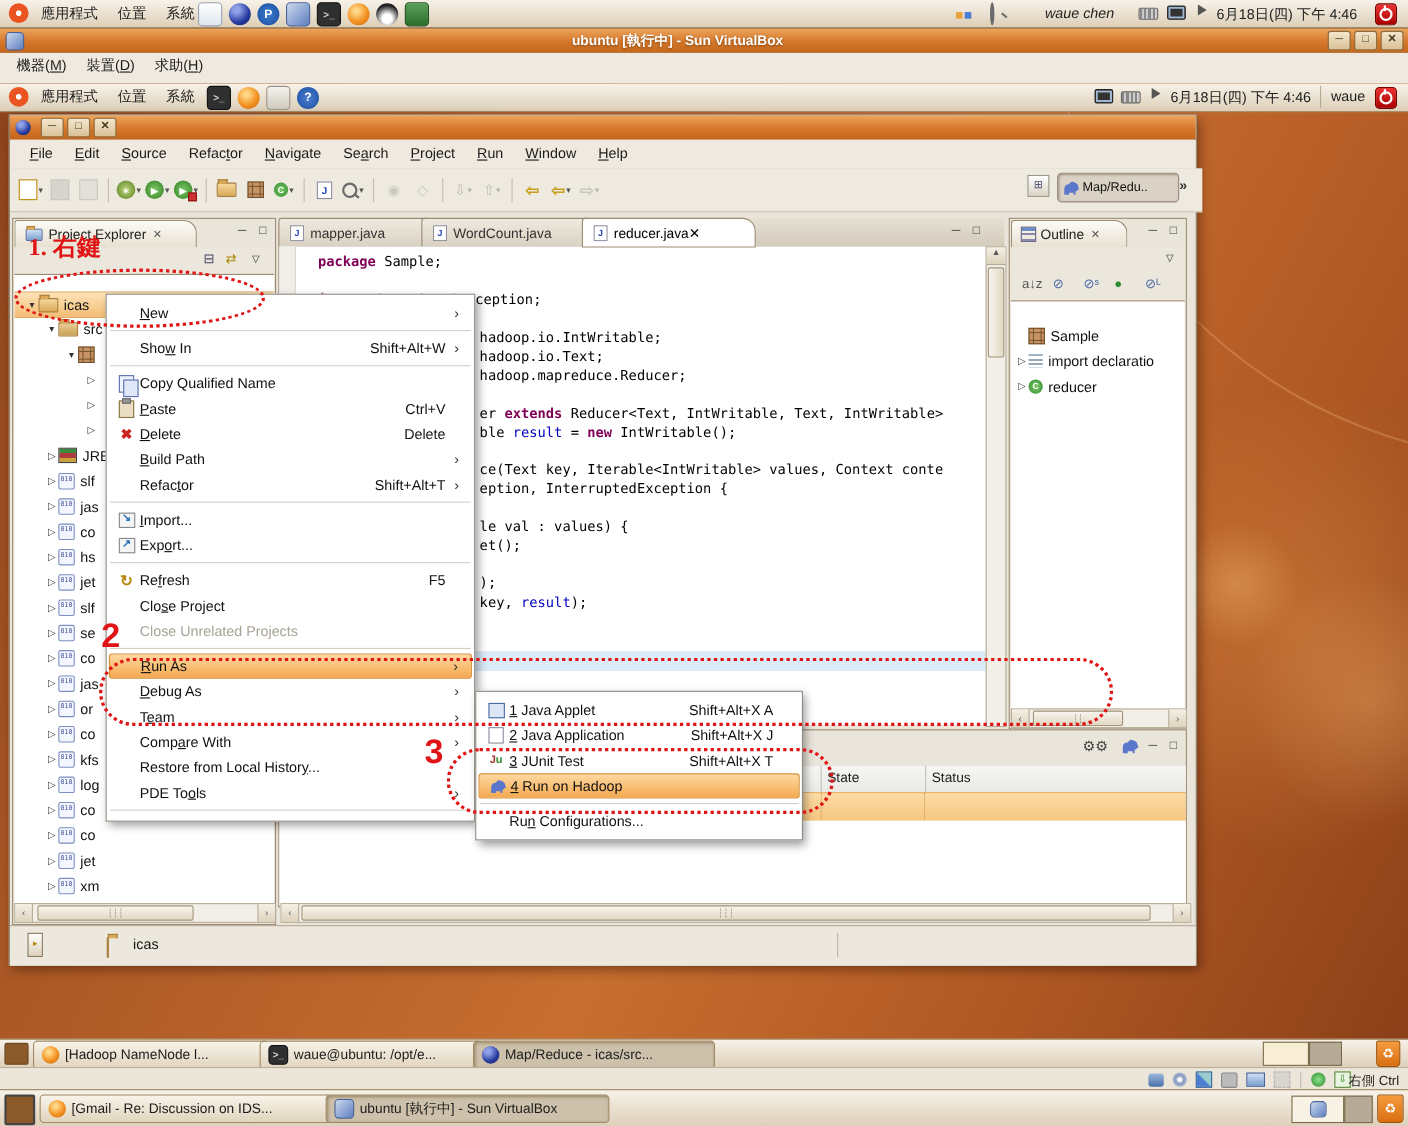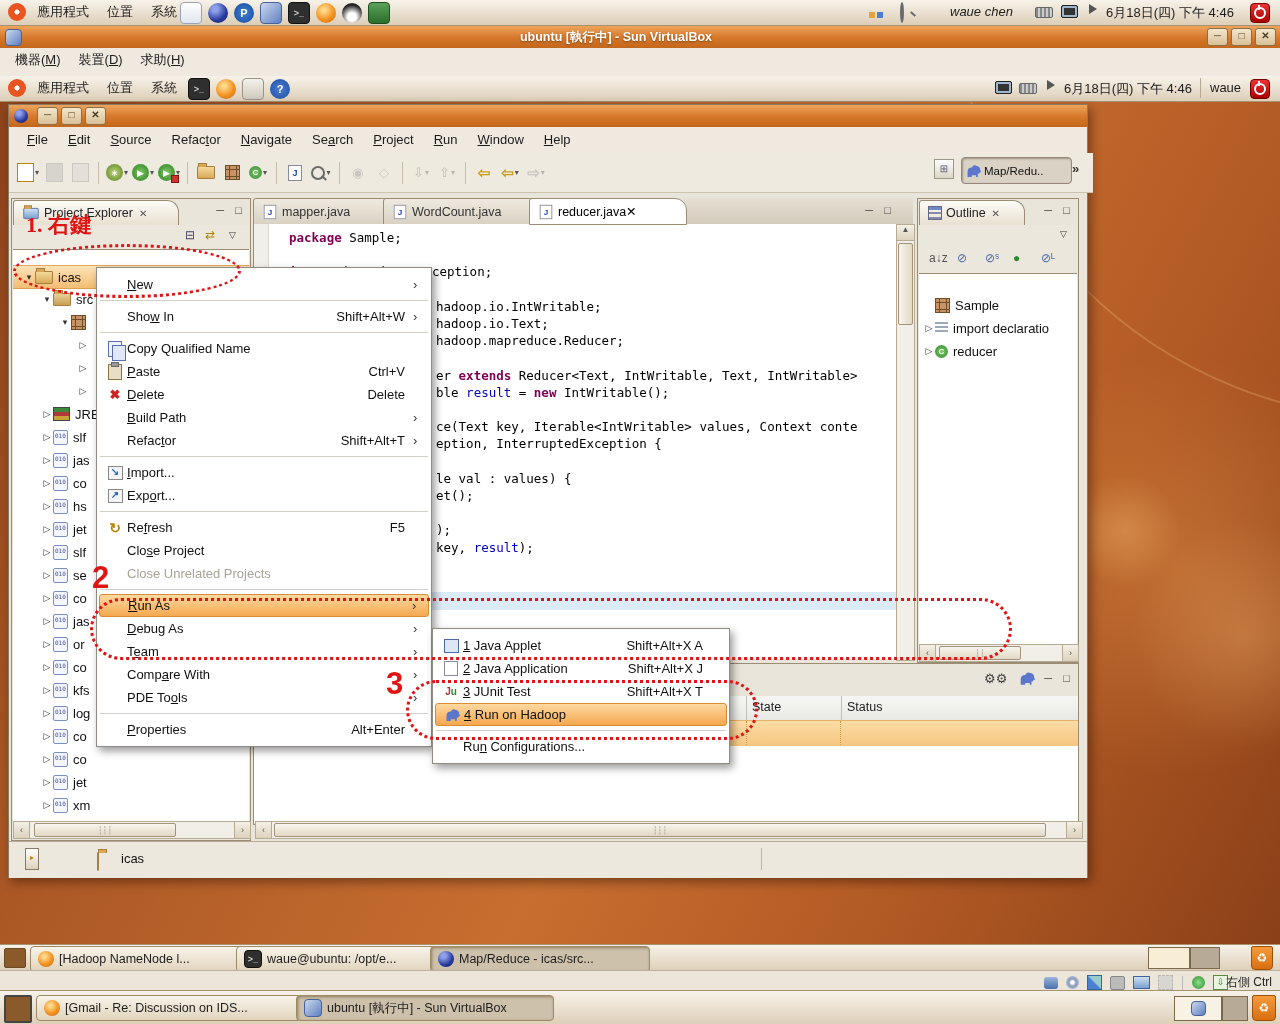--- a/index.html
+++ b/index.html
@@ -682,31 +682,31 @@
         <span class="marrow">›</span>
       </div>
       <div class="mitem">
         <span class="mic"></span>
         <span class="mlabel">Comp<u>a</u>re With</span>
         <span class="maccel"></span>
         <span class="marrow">›</span>
       </div>
       <div class="mitem">
         <span class="mic"></span>
+        <span class="mlabel">Restore from Local Histor<u>y</u>...</span>
+        <span class="maccel"></span>
+        <span class="marrow"></span>
+      </div>
+      <div class="mitem">
+        <span class="mic"></span>
         <span class="mlabel">PDE To<u>o</u>ls</span>
         <span class="maccel"></span>
         <span class="marrow">›</span>
       </div>
       <div class="msep"></div>
-      <div class="mitem">
-        <span class="mic"></span>
-        <span class="mlabel"><u>P</u>roperties</span>
-        <span class="maccel">Alt+Enter</span>
-        <span class="marrow"></span>
-      </div>
     </div>
   <div class="abs ctxmenu" id="run-as-submenu" style="left:432px;top:628px;width:296px;z-index:51;">
       <div class="mitem">
         <span class="mic">
           <span class="ic-applet"></span>
         </span>
         <span class="mlabel"><u>1</u> Java Applet</span>
         <span class="maccel">Shift+Alt+X A</span>
         <span class="marrow"></span>
       </div>

